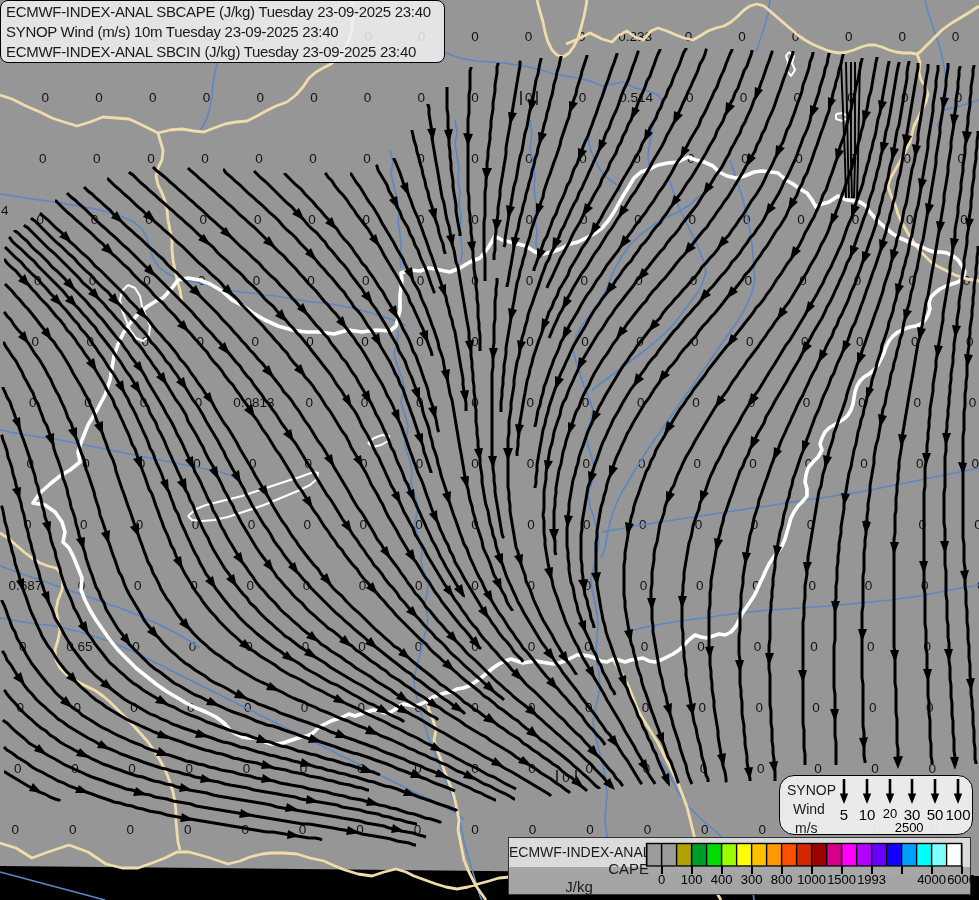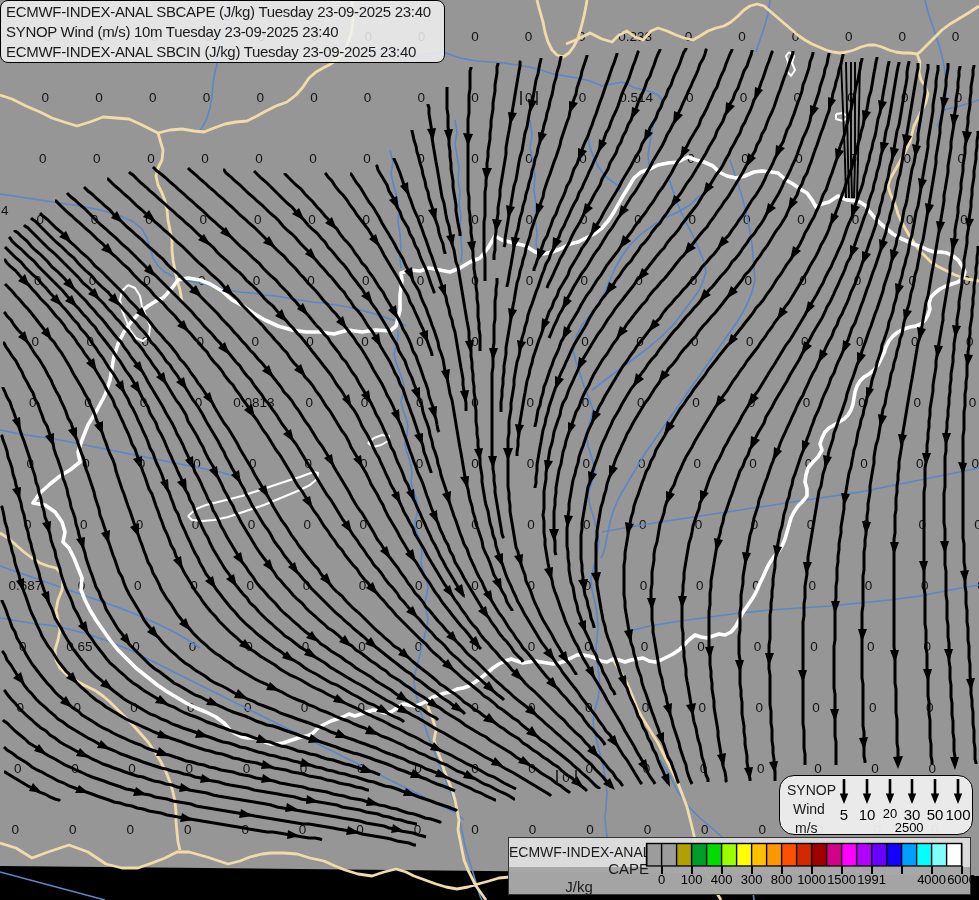--- a/index.html
+++ b/index.html
@@ -375,19 +375,19 @@
     <div style="position:absolute;left:721.6px;top:872px;width:44px;margin-left:-22px;text-align:center;font-size:13px;color:#000">400</div>
     <div style="position:absolute;left:750.6px;top:866px;width:2px;height:8px;background:#000"></div>
     <div style="position:absolute;left:751.6px;top:872px;width:44px;margin-left:-22px;text-align:center;font-size:13px;color:#000">300</div>
     <div style="position:absolute;left:780.6px;top:866px;width:2px;height:8px;background:#000"></div>
     <div style="position:absolute;left:781.6px;top:872px;width:44px;margin-left:-22px;text-align:center;font-size:13px;color:#000">800</div>
     <div style="position:absolute;left:810.6px;top:866px;width:2px;height:8px;background:#000"></div>
     <div style="position:absolute;left:811.6px;top:872px;width:44px;margin-left:-22px;text-align:center;font-size:13px;color:#000">1000</div>
     <div style="position:absolute;left:840.6px;top:866px;width:2px;height:8px;background:#000"></div>
     <div style="position:absolute;left:841.6px;top:872px;width:44px;margin-left:-22px;text-align:center;font-size:13px;color:#000">1500</div>
     <div style="position:absolute;left:870.6px;top:866px;width:2px;height:8px;background:#000"></div>
-    <div style="position:absolute;left:871.6px;top:872px;width:44px;margin-left:-22px;text-align:center;font-size:13px;color:#000">1991</div>
+    <div style="position:absolute;left:871.6px;top:872px;width:44px;margin-left:-22px;text-align:center;font-size:13px;color:#000">1993</div>
     <div style="position:absolute;left:900.6px;top:866px;width:2px;height:8px;background:#000"></div>
     <div style="position:absolute;left:901.6px;top:820px;width:44px;margin-left:-22px;text-align:right;font-size:13px;color:#000">2500</div>
     <div style="position:absolute;left:930.6px;top:866px;width:2px;height:8px;background:#000"></div>
     <div style="position:absolute;left:931.6px;top:872px;width:44px;margin-left:-22px;text-align:center;font-size:13px;color:#000">4000</div>
     <div style="position:absolute;left:960.6px;top:866px;width:2px;height:8px;background:#000"></div>
     <div style="position:absolute;left:961.6px;top:872px;width:44px;margin-left:-22px;text-align:center;font-size:13px;color:#000">6000</div>
 </div>
 </body></html>

